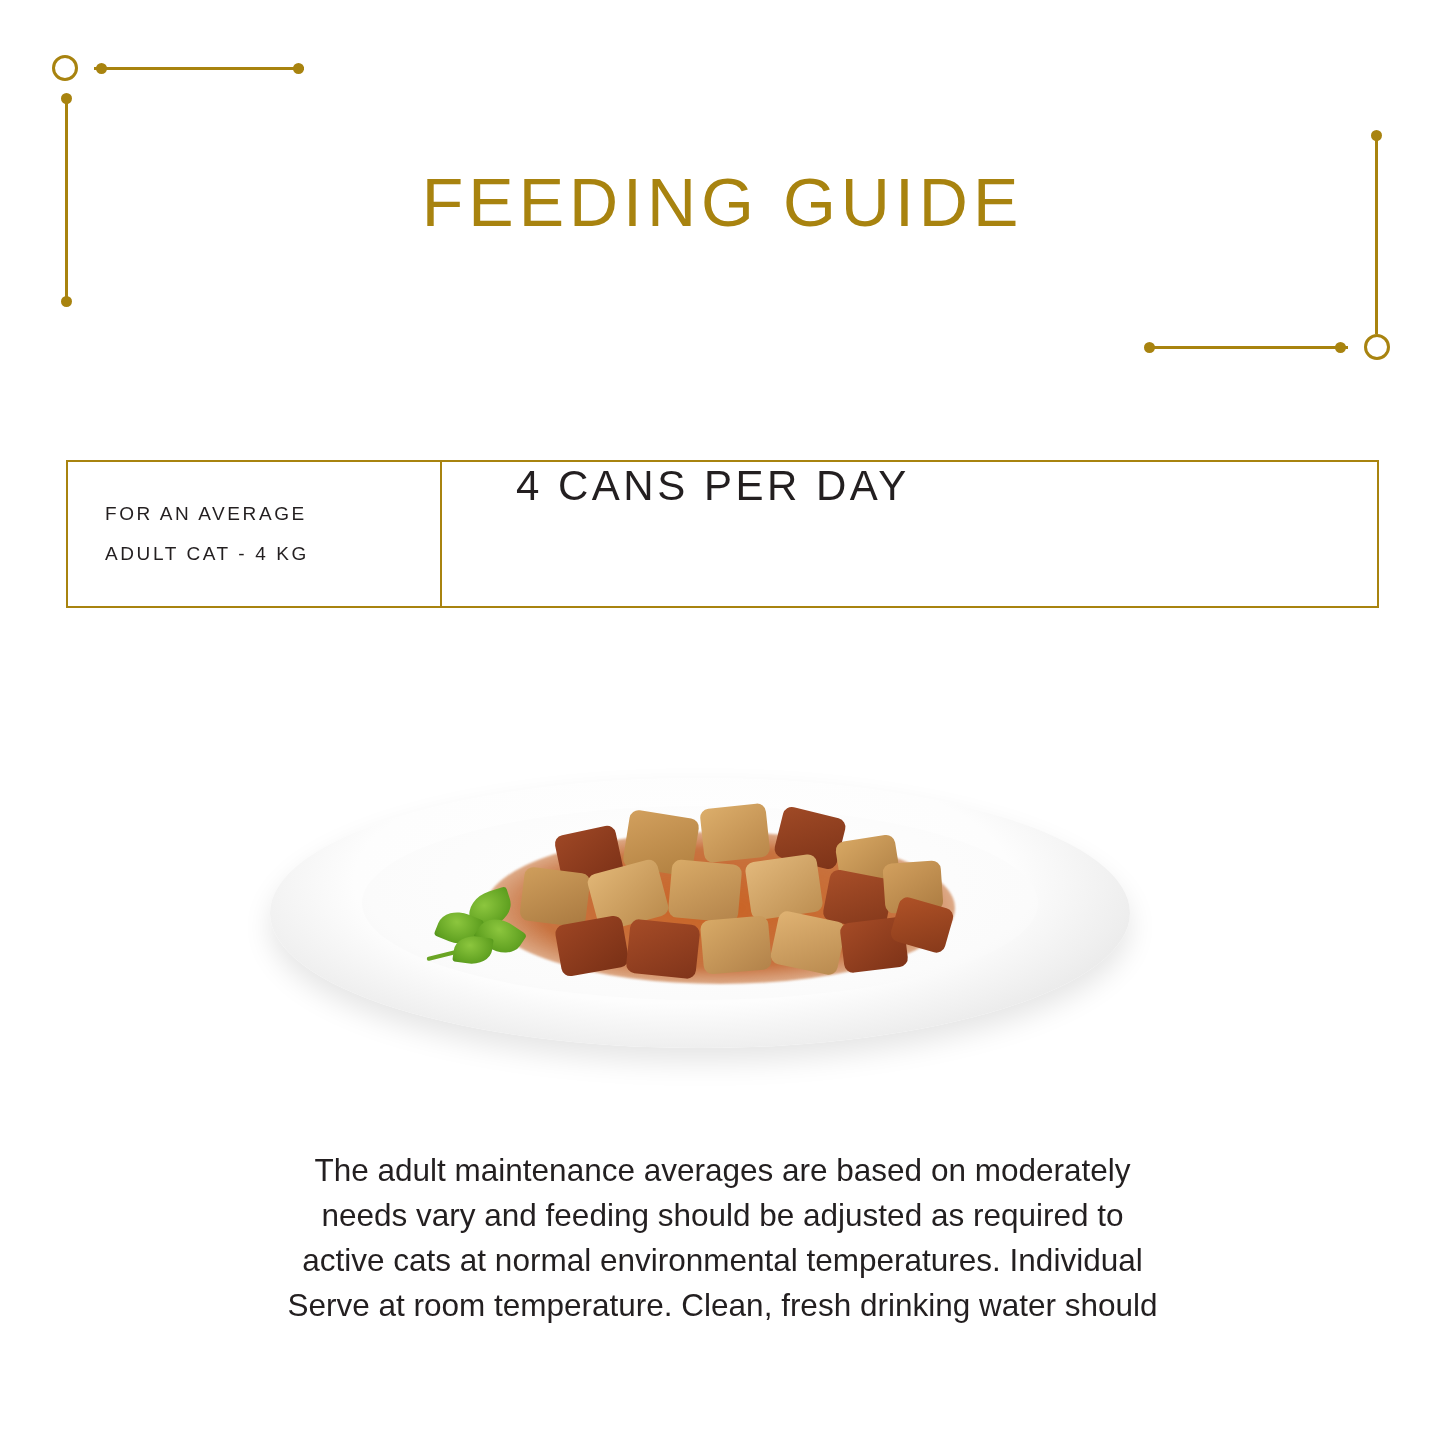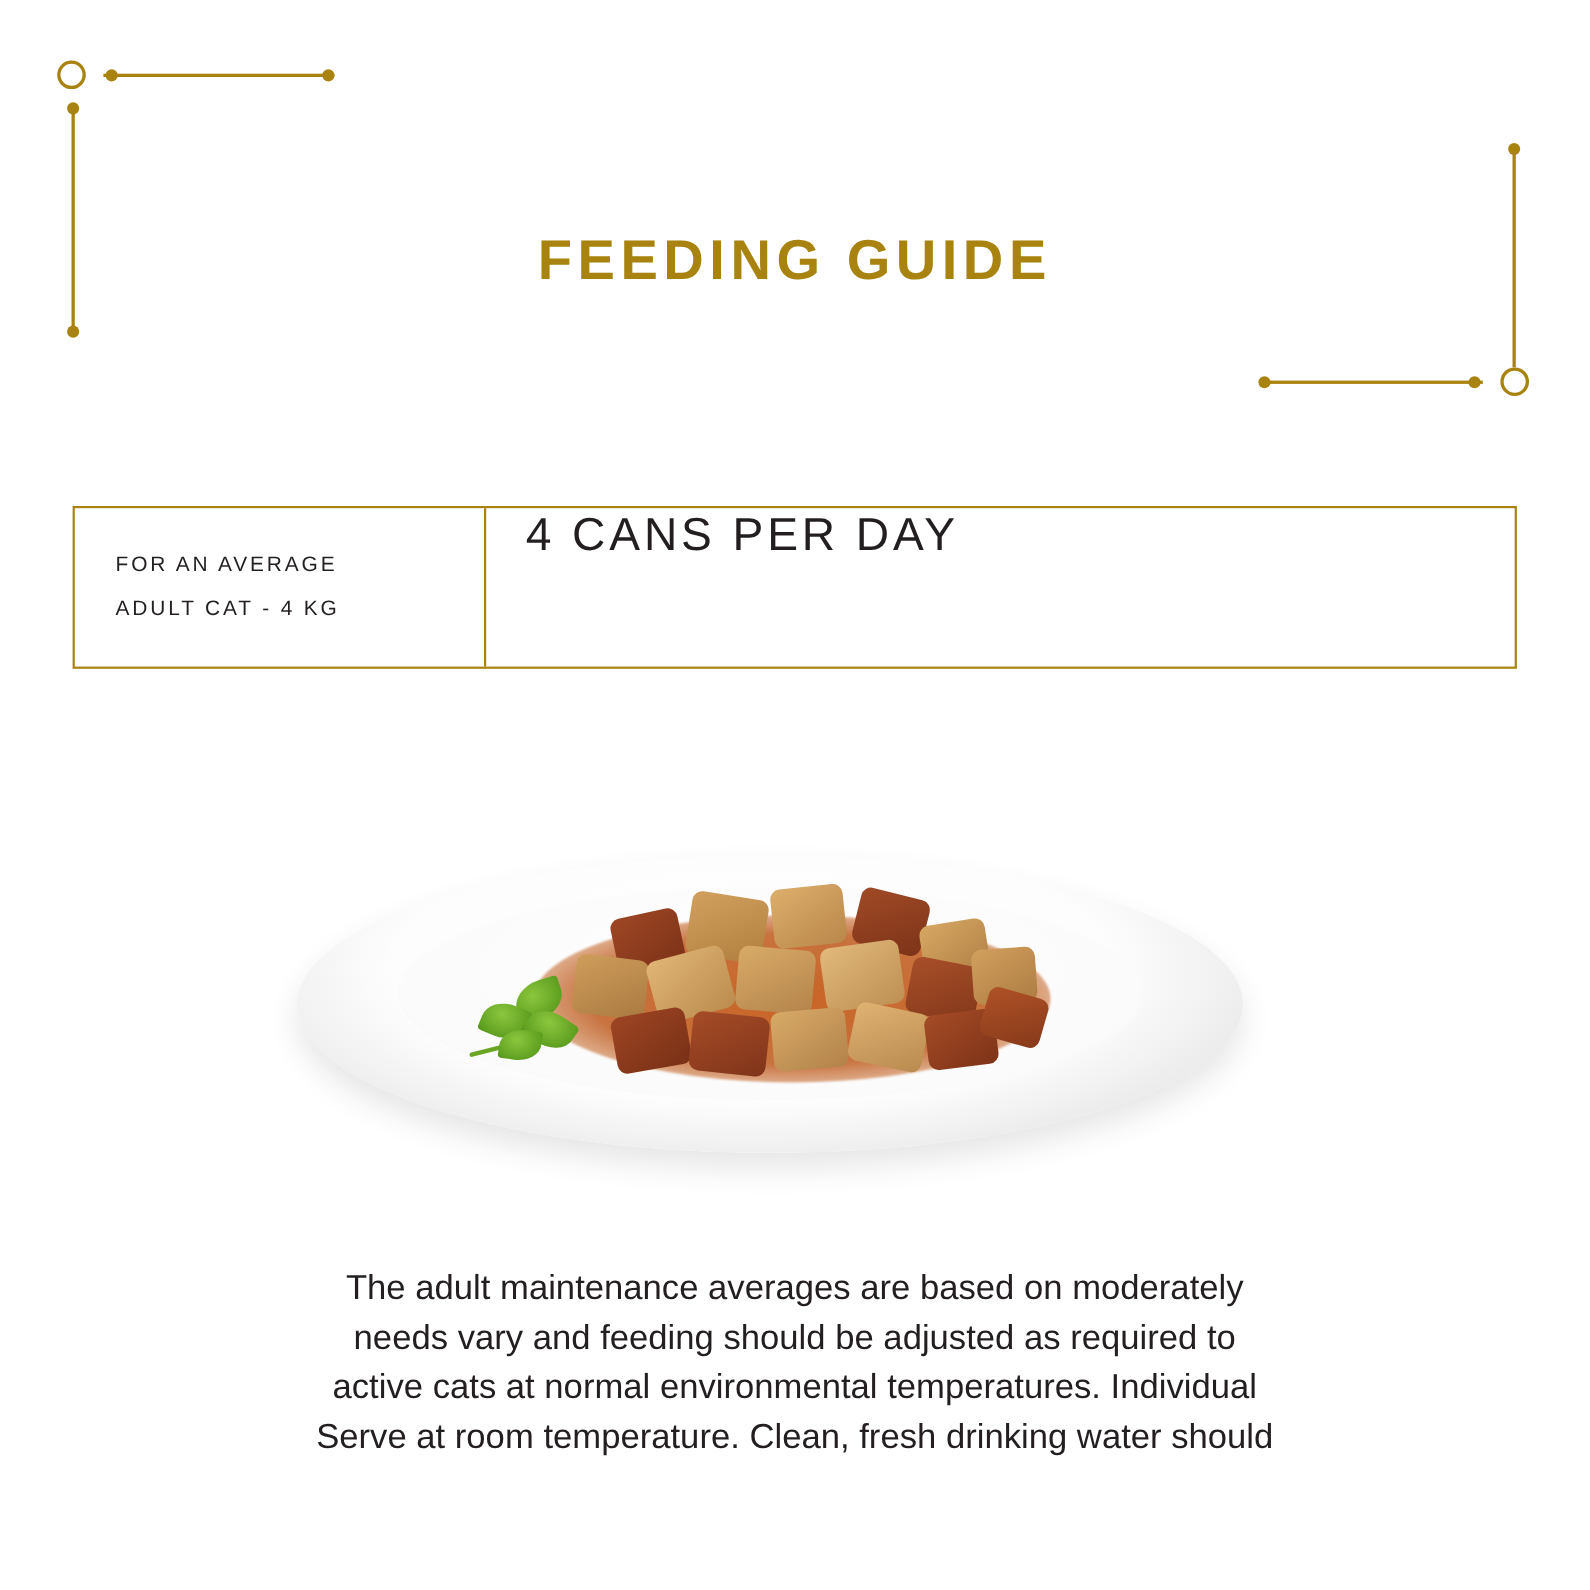--- a/index.html
+++ b/index.html
@@ -43,25 +43,24 @@
     background: #ffffff;
   }
 
   
   .title {
     position: absolute;
     top: 163px;
     left: 0;
     width: 1445px;
     text-align: center;
-    font-size: 51px;
+    font-size: 68px;
     letter-spacing: 5px;
     color: #a8830f;
-    font-weight: 700;
-    margin-top: 44px;
+    font-weight: 400;
   }
 
   
   .feed-table {
     position: absolute;
     top: 460px;
     left: 66px;
     width: 1313px;
     height: 148px;
     border: 2px solid #a8830f;
@@ -81,21 +80,21 @@
   .feed-cell-left div {
     font-size: 19px;
     letter-spacing: 2.6px;
     line-height: 40px;
     color: #231f20;
   }
   .feed-cell-right {
     flex: 1;
     display: flex;
     align-items: baseline;
-    padding-left: 36px;
+    padding-left: 74px;
   }
   .feed-amount {
     font-size: 42px;
     letter-spacing: 3.5px;
     color: #231f20;
     white-space: nowrap;
   }
   .feed-note {
     font-size: 26px;
     color: #231f20;

